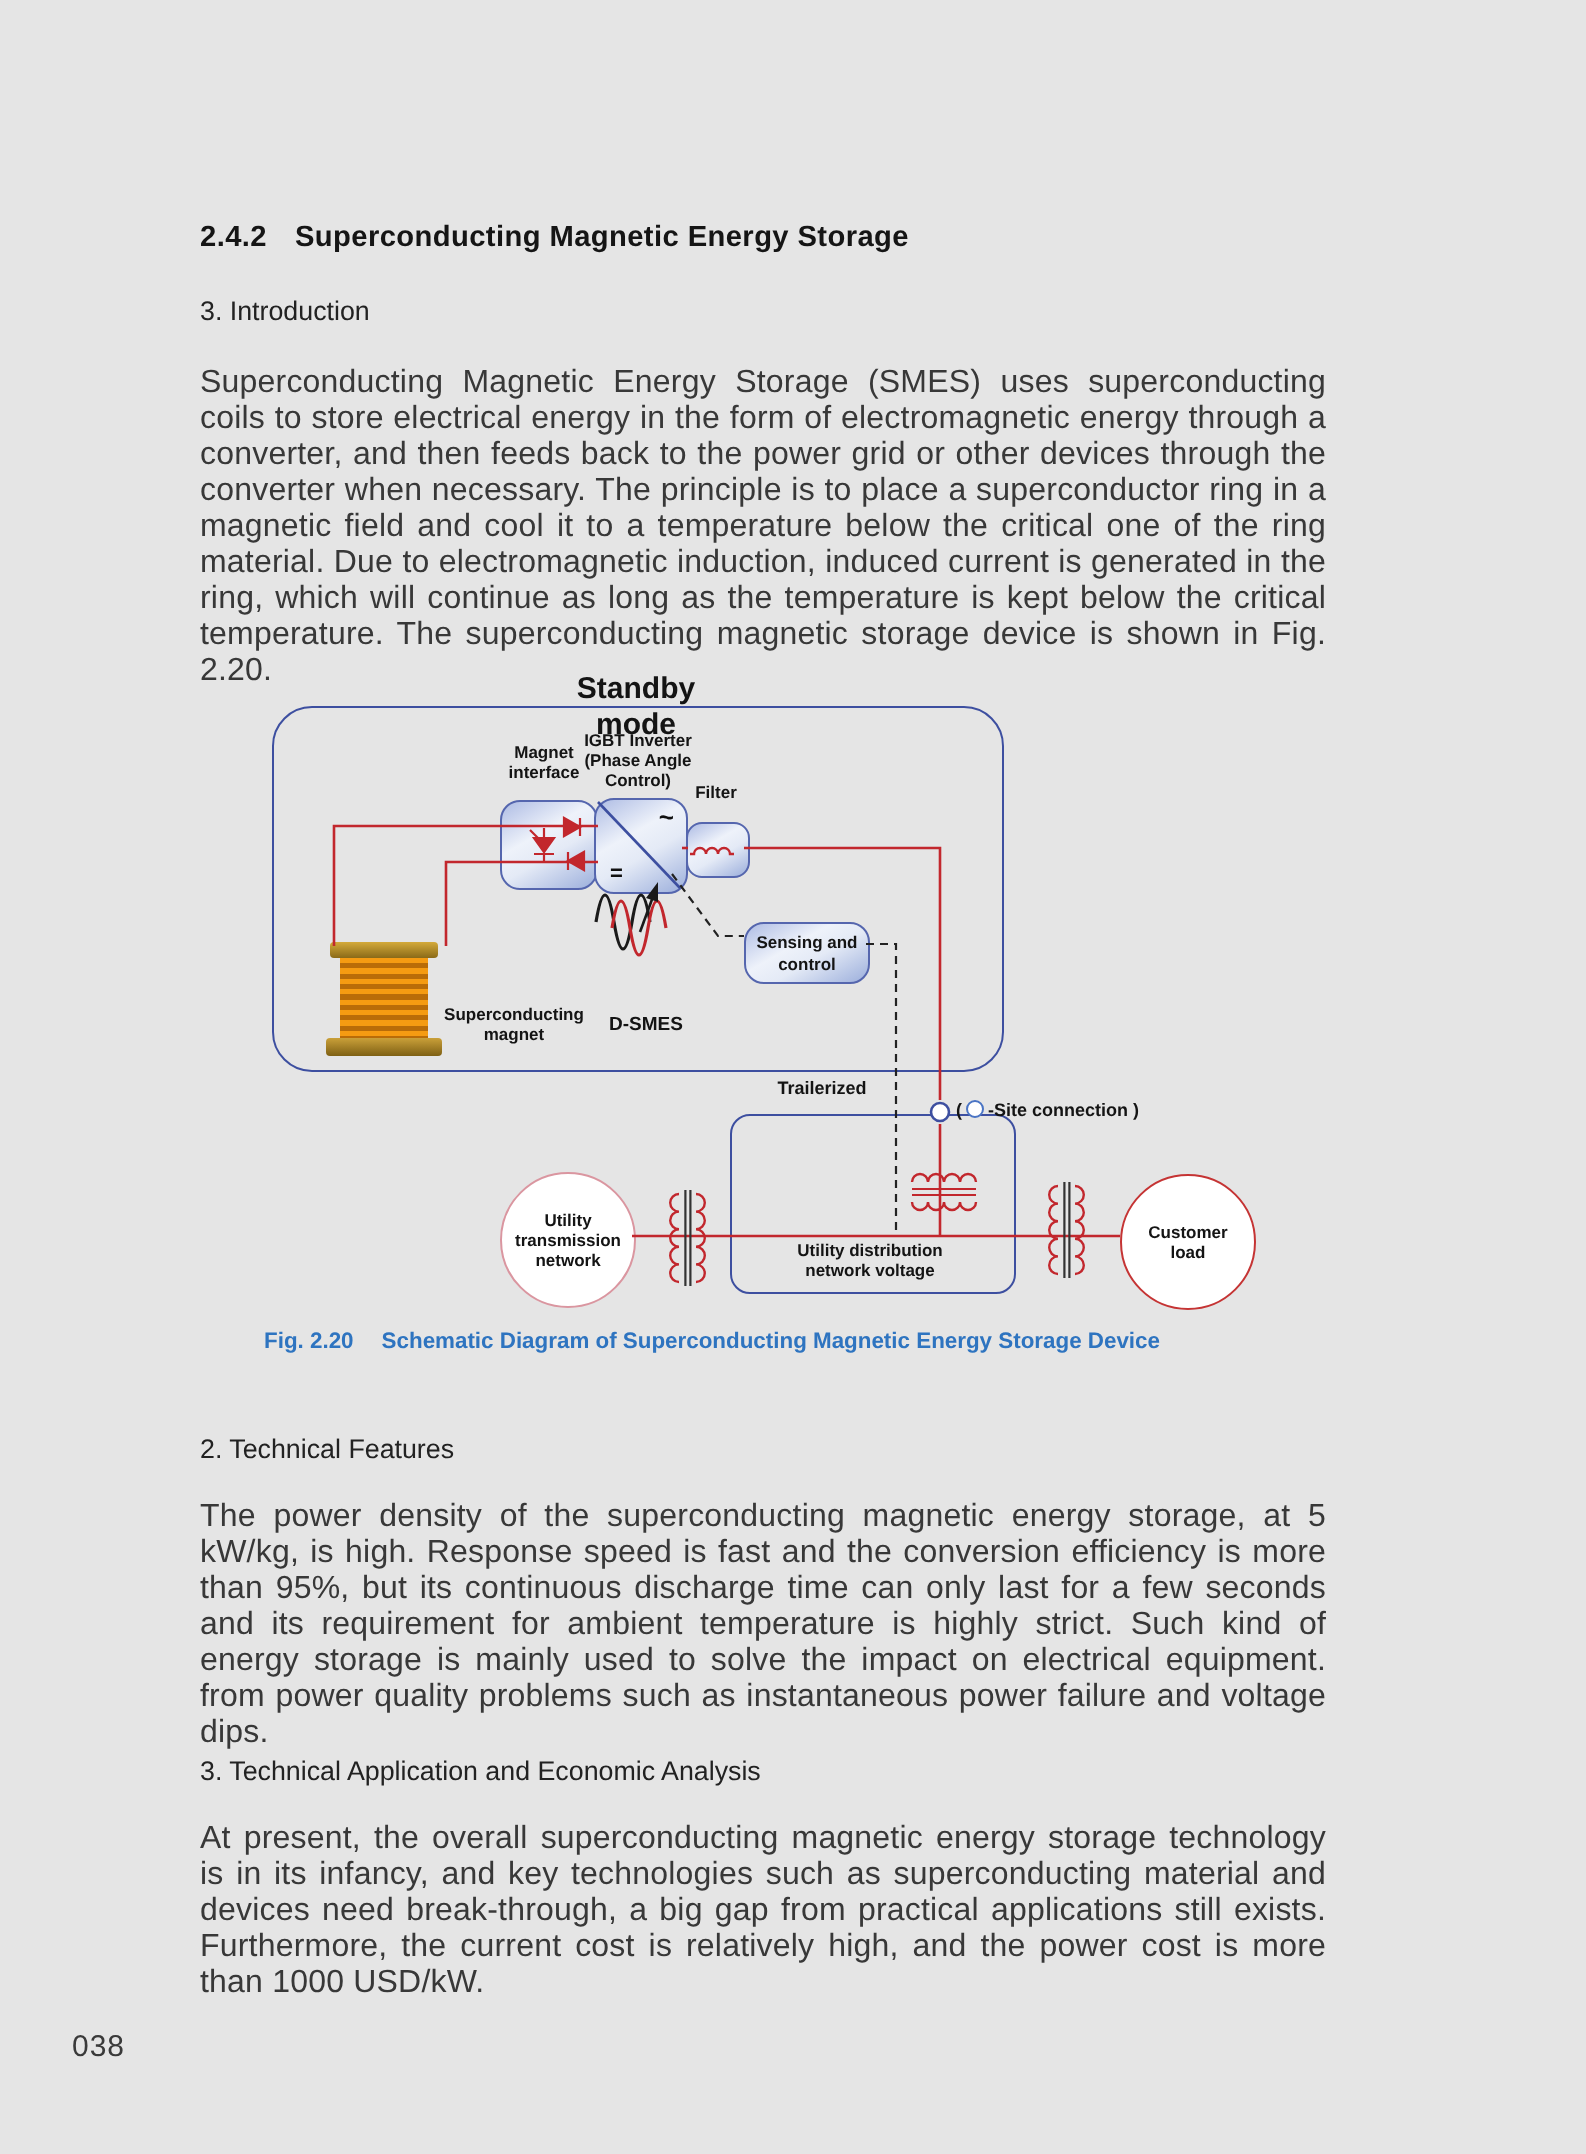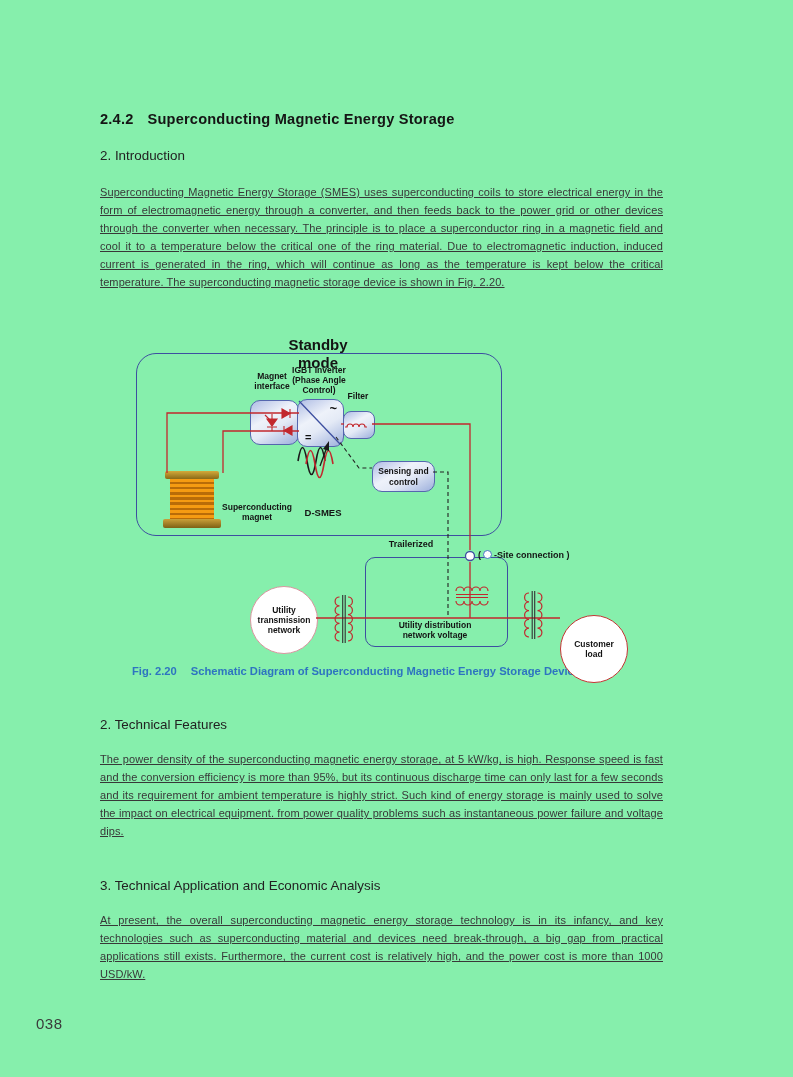--- a/index.html
+++ b/index.html
@@ -1,27 +1,27 @@
 <!DOCTYPE html>
 <html><head>
 <meta charset="utf-8">
 <style>
   html,body { margin:0; padding:0; background:#fff; }
   .page {
-    position:relative; width:793px; height:1077px; background:#86efac;
+    position:relative; width:793px; height:1077px; background:#e5e5e5;
     font-family:"Liberation Sans", sans-serif; color:#333; overflow:hidden;
   }
   .abs { position:absolute; }
   
   .main-heading { left:100px; top:111px; font-size:14.6px; font-weight:bold; color:#151515; letter-spacing:.2px; }
   .main-heading .num { margin-right:14px; }
   .subhead { left:100px; font-size:13.4px; color:#222; }
   .para {
-    left:100px; width:563px; font-size:11px; line-height:18px;
-    text-align:justify; color:#383838; letter-spacing:.1px;text-decoration:underline;
+    left:100px; width:563px; font-size:16px; line-height:18px;
+    text-align:justify; color:#383838; letter-spacing:.1px;
   }
   .caption { left:0; top:665px; width:712px; text-align:center;
     font-size:11.2px; font-weight:bold; color:#2e74c0; }
   .caption .cap-label { margin-right:14px; }
   .page-number { left:36px; top:1015px; font-size:15px; color:#3a3a3a; letter-spacing:.5px; }
   
   .dia-lbl { position:absolute; z-index:6; font-size:8.5px; font-weight:bold; color:#141414;
     text-align:center; white-space:pre-line; line-height:1.18; }
   .outer-box { left:136px; top:353px; width:364px; height:181px; border:1.5px solid #3d4fa0;
     border-radius:20px; z-index:1; }
@@ -41,35 +41,35 @@
   .coil-flange-top { left:165px; top:471px; width:54px; height:8px; z-index:2; border-radius:2px;
     background:linear-gradient(180deg,#d4aa3a,#8a6a18); }
   .coil-body { left:170px; top:479px; width:44px; height:41px; z-index:2;
     background:repeating-linear-gradient(180deg,#f59b12 0 2.6px,#b96c08 2.6px 5.2px); }
   .coil-flange-bottom { left:163px; top:519px; width:58px; height:9px; z-index:2; border-radius:2px;
     background:linear-gradient(180deg,#caa039,#7e6014); }
   
   .net-circle { position:absolute; z-index:2; border-radius:50%; background:#fff;
     display:flex; align-items:center; justify-content:center; }
   .circ-transmission { left:250px; top:586px; width:66px; height:66px; border:1.2px solid #da96a0; }
-  .circ-customer { left:560px; top:615px; width:66px; height:66px; border:1.3px solid #c53434; }
+  .circ-customer { left:560px; top:587px; width:66px; height:66px; border:1.3px solid #c53434; }
   .site-circle-glyph { display:inline-block; width:7px; height:7px; border:1.5px solid #4a74c4;
     border-radius:50%; vertical-align:-1px; margin:0 2px 0 2px; background:#fff; }
   svg.wires { position:absolute; left:0; top:0; z-index:4; pointer-events:none; }
 </style>
 </head>
 <body>
 
 <div class="page">
 
   <div class="abs main-heading">
     <span class="num">2.4.2</span><span>Superconducting Magnetic Energy Storage</span>
   </div>
 
-  <div class="abs subhead" style="top:148px">2. Introduction</div>
+  <div class="abs subhead" style="top:148px">3. Introduction</div>
   <div class="abs para" style="top:183px">Superconducting Magnetic Energy Storage (SMES) uses superconducting coils to store electrical energy in the form of electromagnetic energy through a converter, and then feeds back to the power grid or other devices through the converter when necessary. The principle is to place a superconductor ring in a magnetic field and cool it to a temperature below the critical one of the ring material. Due to electromagnetic induction, induced current is generated in the ring, which will continue as long as the temperature is kept below the critical temperature. The superconducting magnetic storage device is shown in Fig. 2.20.</div>
 
   <div class="abs caption">
     <span class="cap-label">Fig. 2.20</span><span>Schematic Diagram of Superconducting Magnetic Energy Storage Device</span>
   </div>
 
   <div class="abs subhead" style="top:717px">2. Technical Features</div>
   <div class="abs para" style="top:750px">The power density of the superconducting magnetic energy storage, at 5 kW/kg, is high. Response speed is fast and the conversion efficiency is more than 95%, but its continuous discharge time can only last for a few seconds and its requirement for ambient temperature is highly strict. Such kind of energy storage is mainly used to solve the impact on electrical equipment. from power quality problems such as instantaneous power failure and voltage dips.</div>
 
   <div class="abs subhead" style="top:878px">3. Technical Application and Economic Analysis</div>

